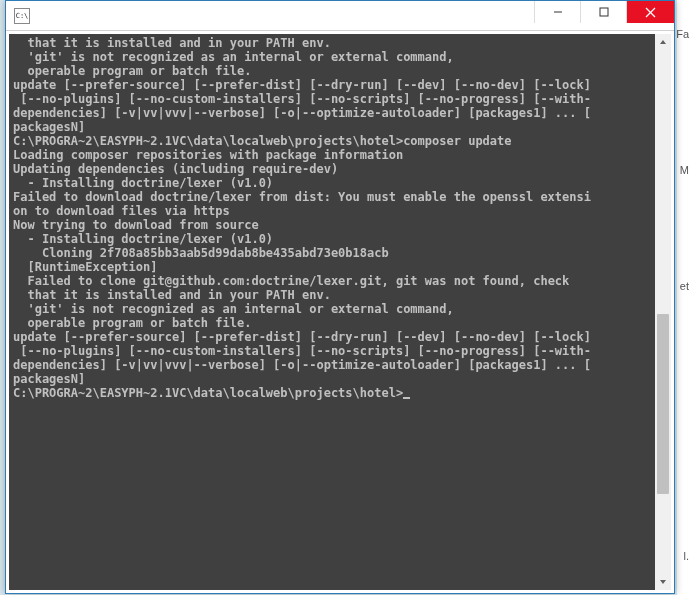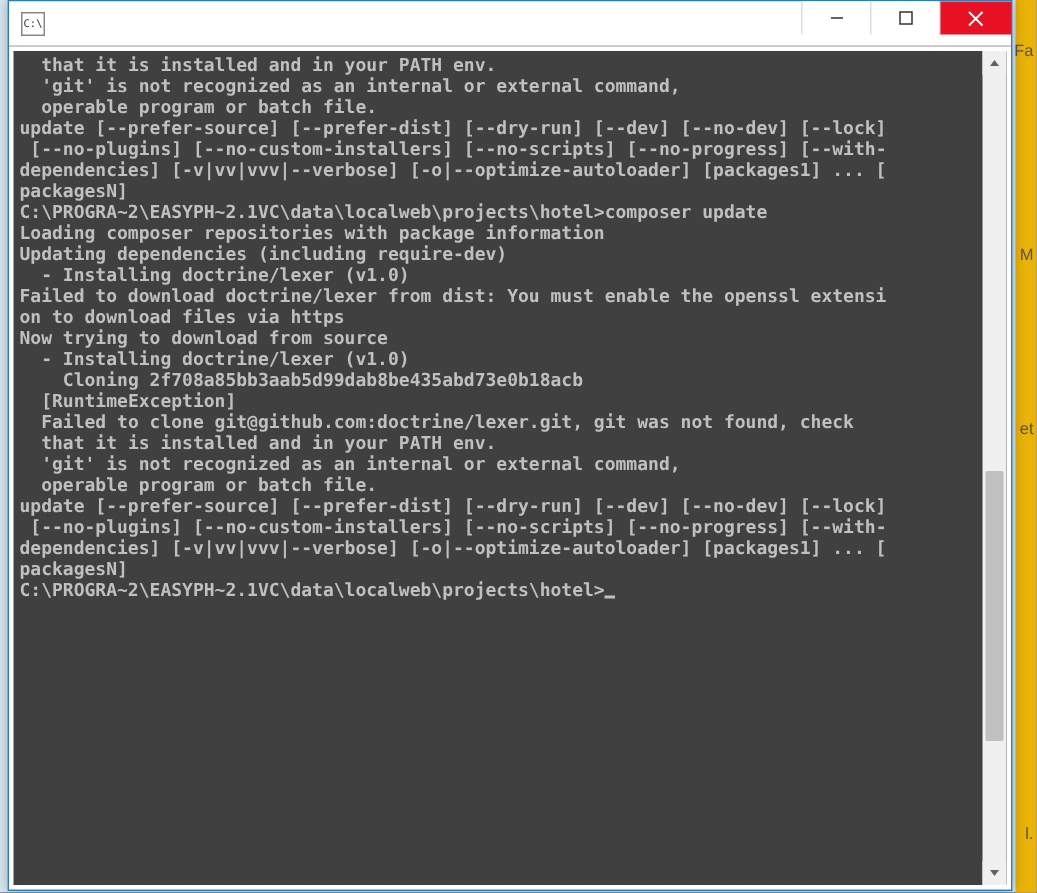--- a/index.html
+++ b/index.html
@@ -139,21 +139,21 @@
       background: #c0c0c0;
       vertical-align: bottom;
       margin-bottom: 1px;
     }
     .bg-fragment-right {
       position: absolute;
       right: 0;
       top: 0;
       width: 14px;
       height: 595px;
-      background: #eab308;
+      background: #ffffff;
     }
     .bg-frag-line {
       position: absolute;
       right: 2px;
       font-size: 11px;
       color: #555;
     }
   </style>
 </head>
 <body>

